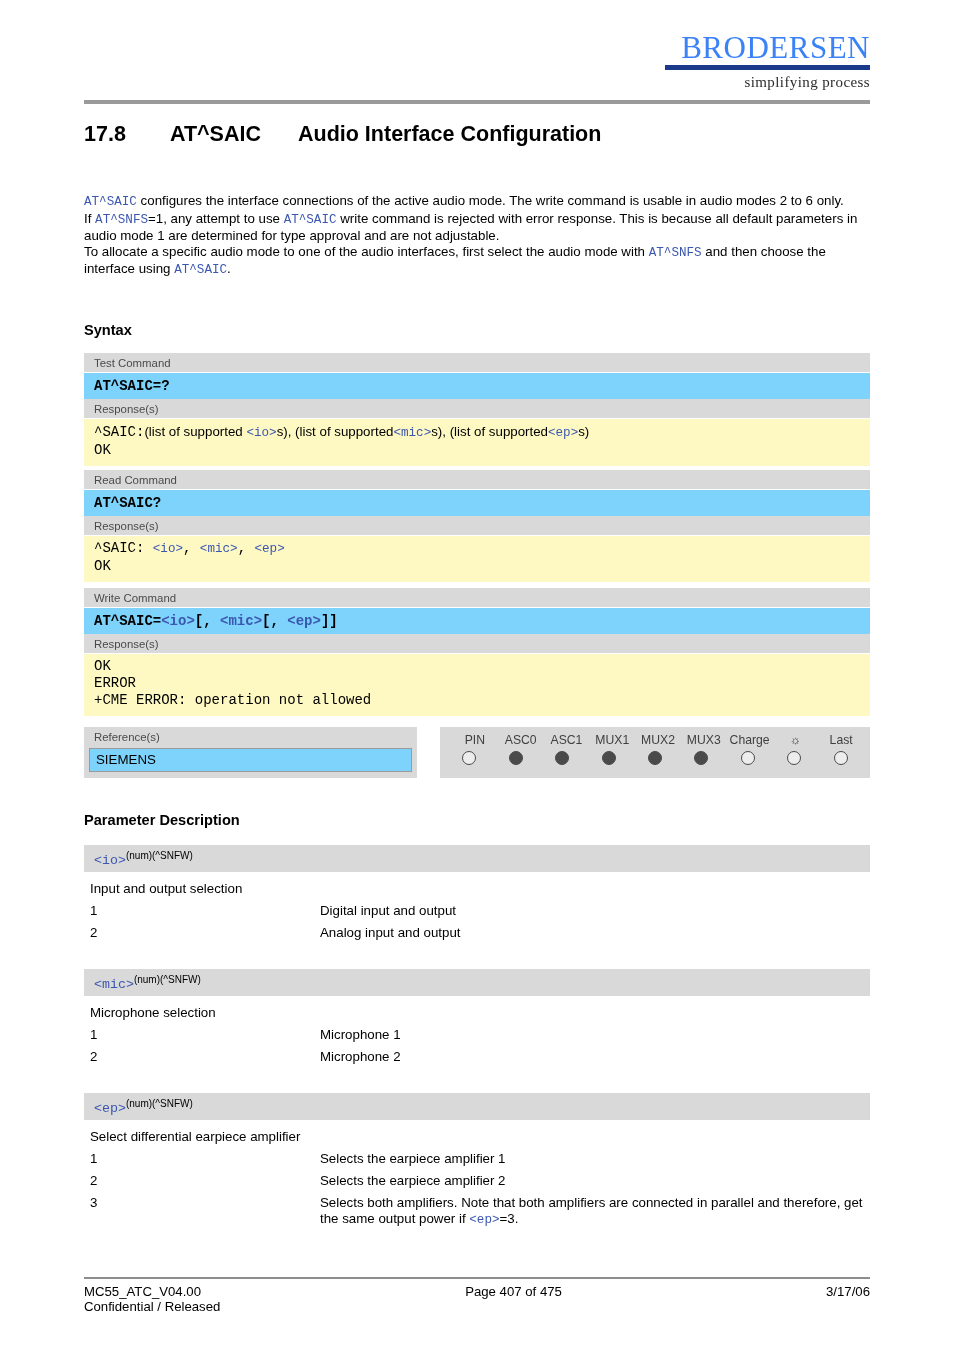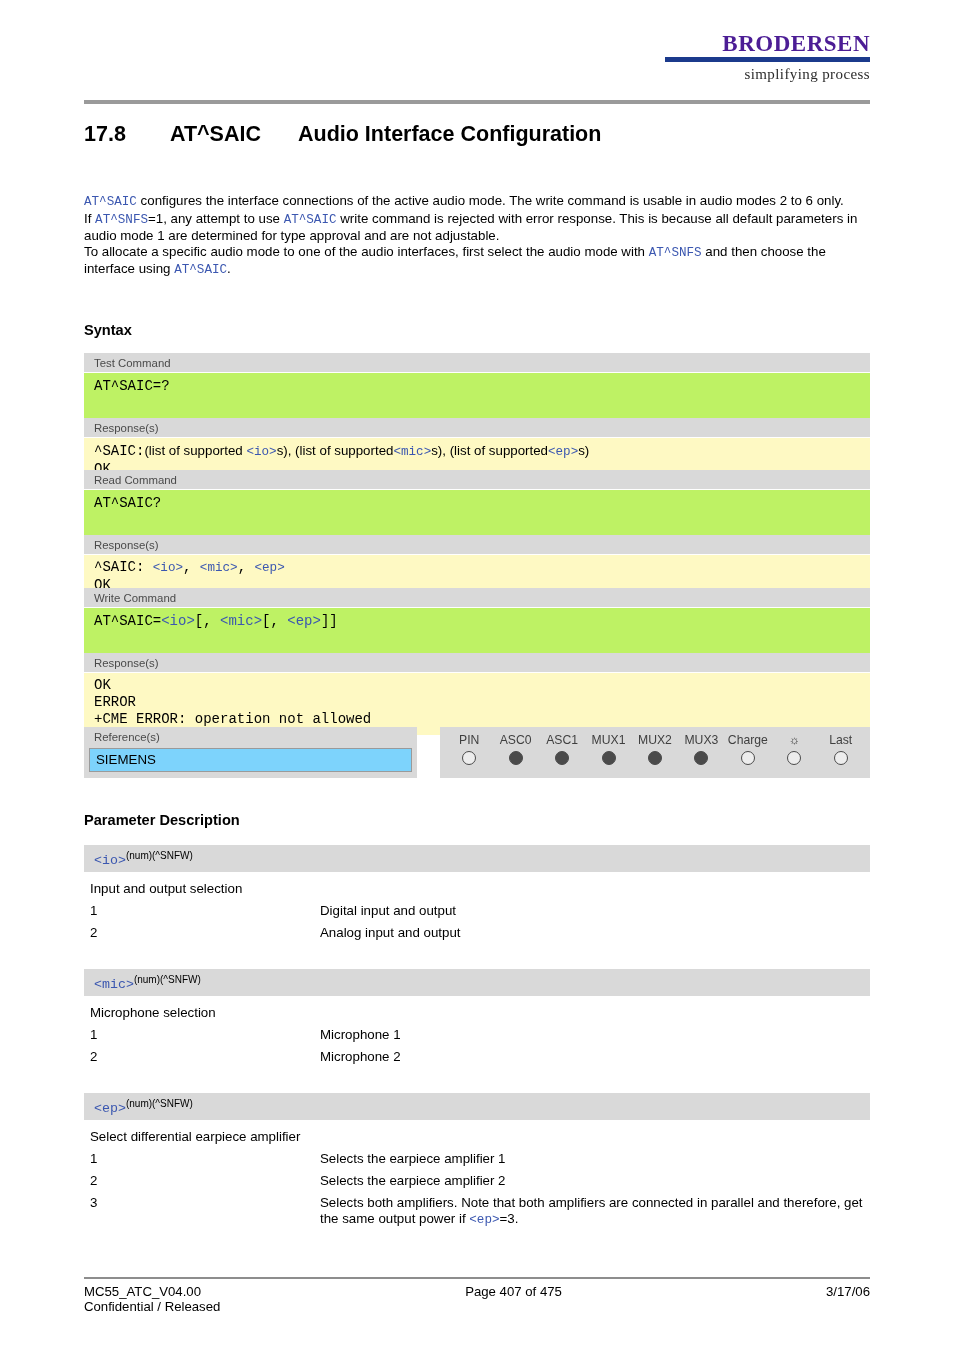--- a/index.html
+++ b/index.html
@@ -29,24 +29,24 @@
     height: 105px;
   }
   .logo {
     position: absolute;
     right: 84px;
     top: 32px;
     text-align: right;
   }
   .logo-name {
     font-family: "Liberation Serif", serif;
-    font-weight: bold;
-    font-size: 23px;
+    font-weight: normal;
+    font-size: 31px;
     letter-spacing: 0.5px;
-    color: #4c1d95;
+    color: #3b82f6;
     line-height: 1;
   }
   .logo-bar {
     height: 5px;
     background: #1b3a8c;
     margin-top: 2px;
     width: 205px;
     margin-left: auto;
   }
   .logo-tag {
@@ -114,25 +114,26 @@
     width: 786px;
   }
   .band {
     background: #d9d9d9;
     padding: 4px 10px 3px 10px;
     font-size: 11.4px;
     color: #4a4a4a;
     border-bottom: 1px solid #ffffff;
   }
   .cmdline {
-    background: #bef264;
-    padding: 5px 10px 24px 10px;
+    background: #7dd3fc;
+    padding: 5px 10px 5px 10px;
     font-family: "Liberation Mono", monospace;
     font-size: 14px;
     color: #000;
+    font-weight: bold;
   }
   .resp {
     background: #fef9c3;
     padding: 4px 10px 7px 10px;
     font-family: "Liberation Mono", monospace;
     font-size: 14px;
     color: #000;
     line-height: 17px;
   }
 
@@ -156,21 +157,21 @@
     padding: 3px 6px 4px 6px;
     font-size: 13.3px;
   }
   .pinbox {
     width: 430px;
     background: #d9d9d9;
     padding: 0;
   }
   .pin-head {
     display: flex;
-    padding: 6px 6px 2px 6px;
+    padding: 6px 6px 2px 12px;
     font-size: 12.2px;
     color: #3f3f3f;
   }
   .pin-cells {
     display: flex;
     padding: 2px 6px 9px 6px;
   }
   .pin-col {
     flex: 1;
     text-align: center;

